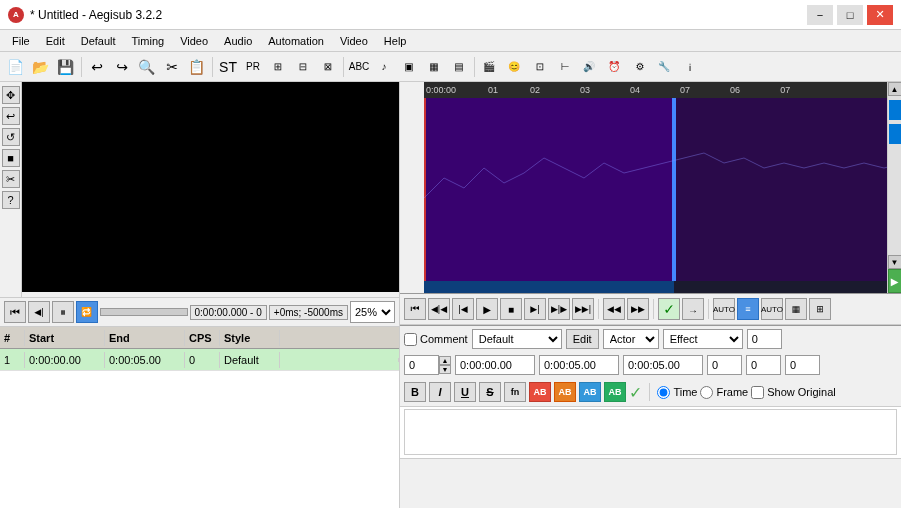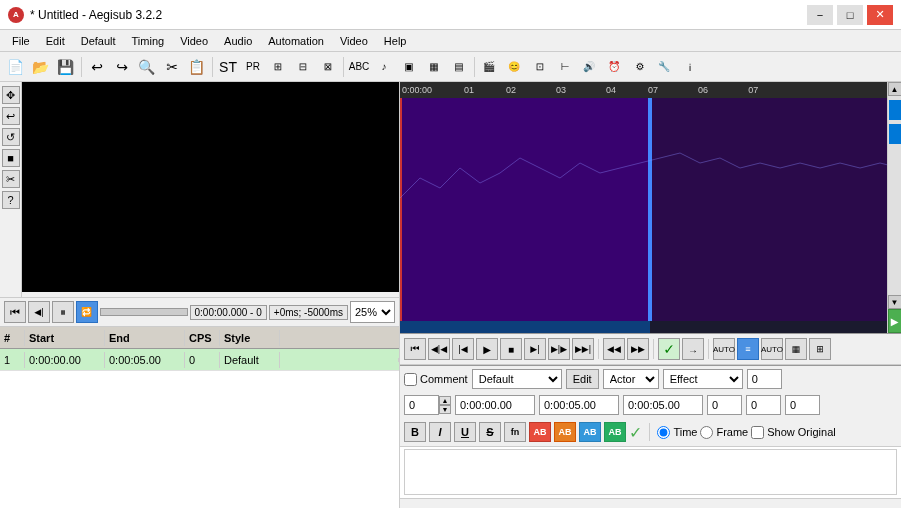--- a/index.html
+++ b/index.html
@@ -417,29 +417,29 @@
           <div class="list-col col-style">Default</div>
           <div class="list-col col-text"></div>
         </div>
 
         <div style="flex:1; background:white;"></div>
       </div>
     </div>
 
     <div id="right-side" style="flex:1; display:flex; flex-direction:column;">
 
-      <div id="waveform-section" style="height:251px; display:flex; position:relative;">
+      <div id="waveform-section" style="height:211px; display:flex; position:relative;padding-left:24px;">
         <div id="waveform-main" style="flex:1; display:flex; flex-direction:column; overflow:hidden;">
 
           <div id="waveform-ruler" style="height:16px; background:#2a2a2a; display:flex; align-items:center; padding-left:2px; color:#ccc; font-size:9px; overflow:hidden;">
             <span style="margin-right:32px;">0:00:00</span>
             <span style="margin-right:32px;">01</span>
             <span style="margin-right:40px;">02</span>
             <span style="margin-right:40px;">03</span>
-            <span style="margin-right:32px;">04</span>
+            <span style="margin-right:40px;">04</span>
             <span style="margin-right:40px;">07</span>
             <span style="margin-right:40px;">06</span>
             <span>07</span>
           </div>
 
           <div id="waveform-content" style="flex:1; background:#2a0a4a; position:relative; overflow:hidden;">
 
             <div style="position:absolute; left:0; top:0; width:250px; height:100%; background:rgba(60,0,120,0.8); border-left:2px solid #cc3333; border-right:2px solid #4488ff;"></div>
 
             <div style="position:absolute; left:250px; top:0; width:2px; height:100%; background:#4488ff;"></div>

